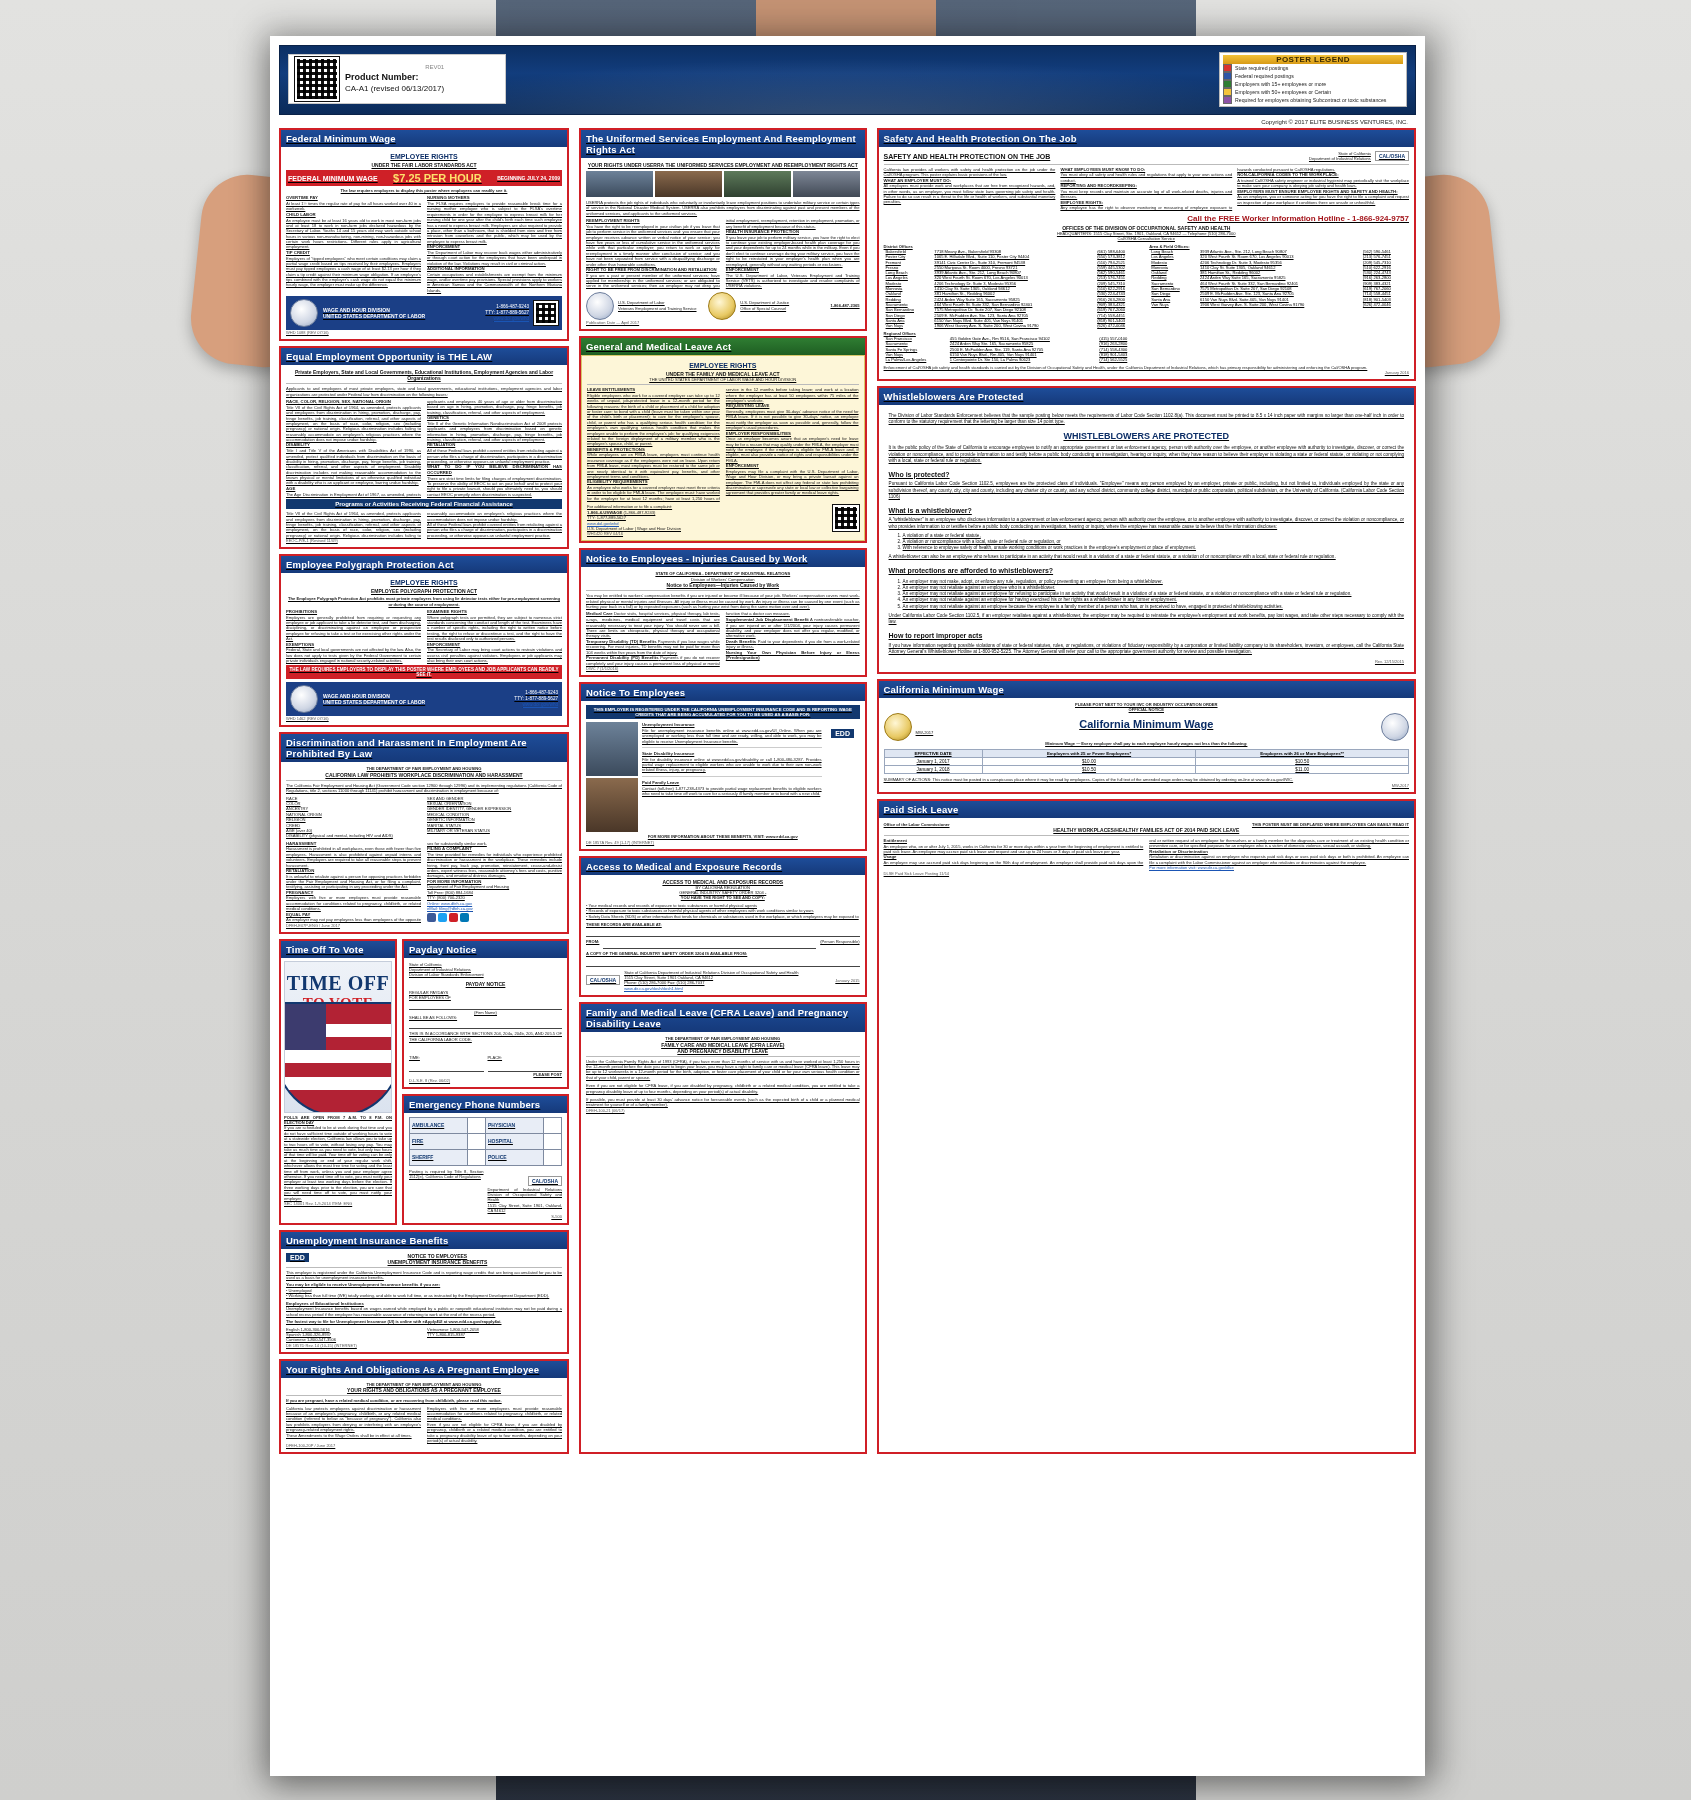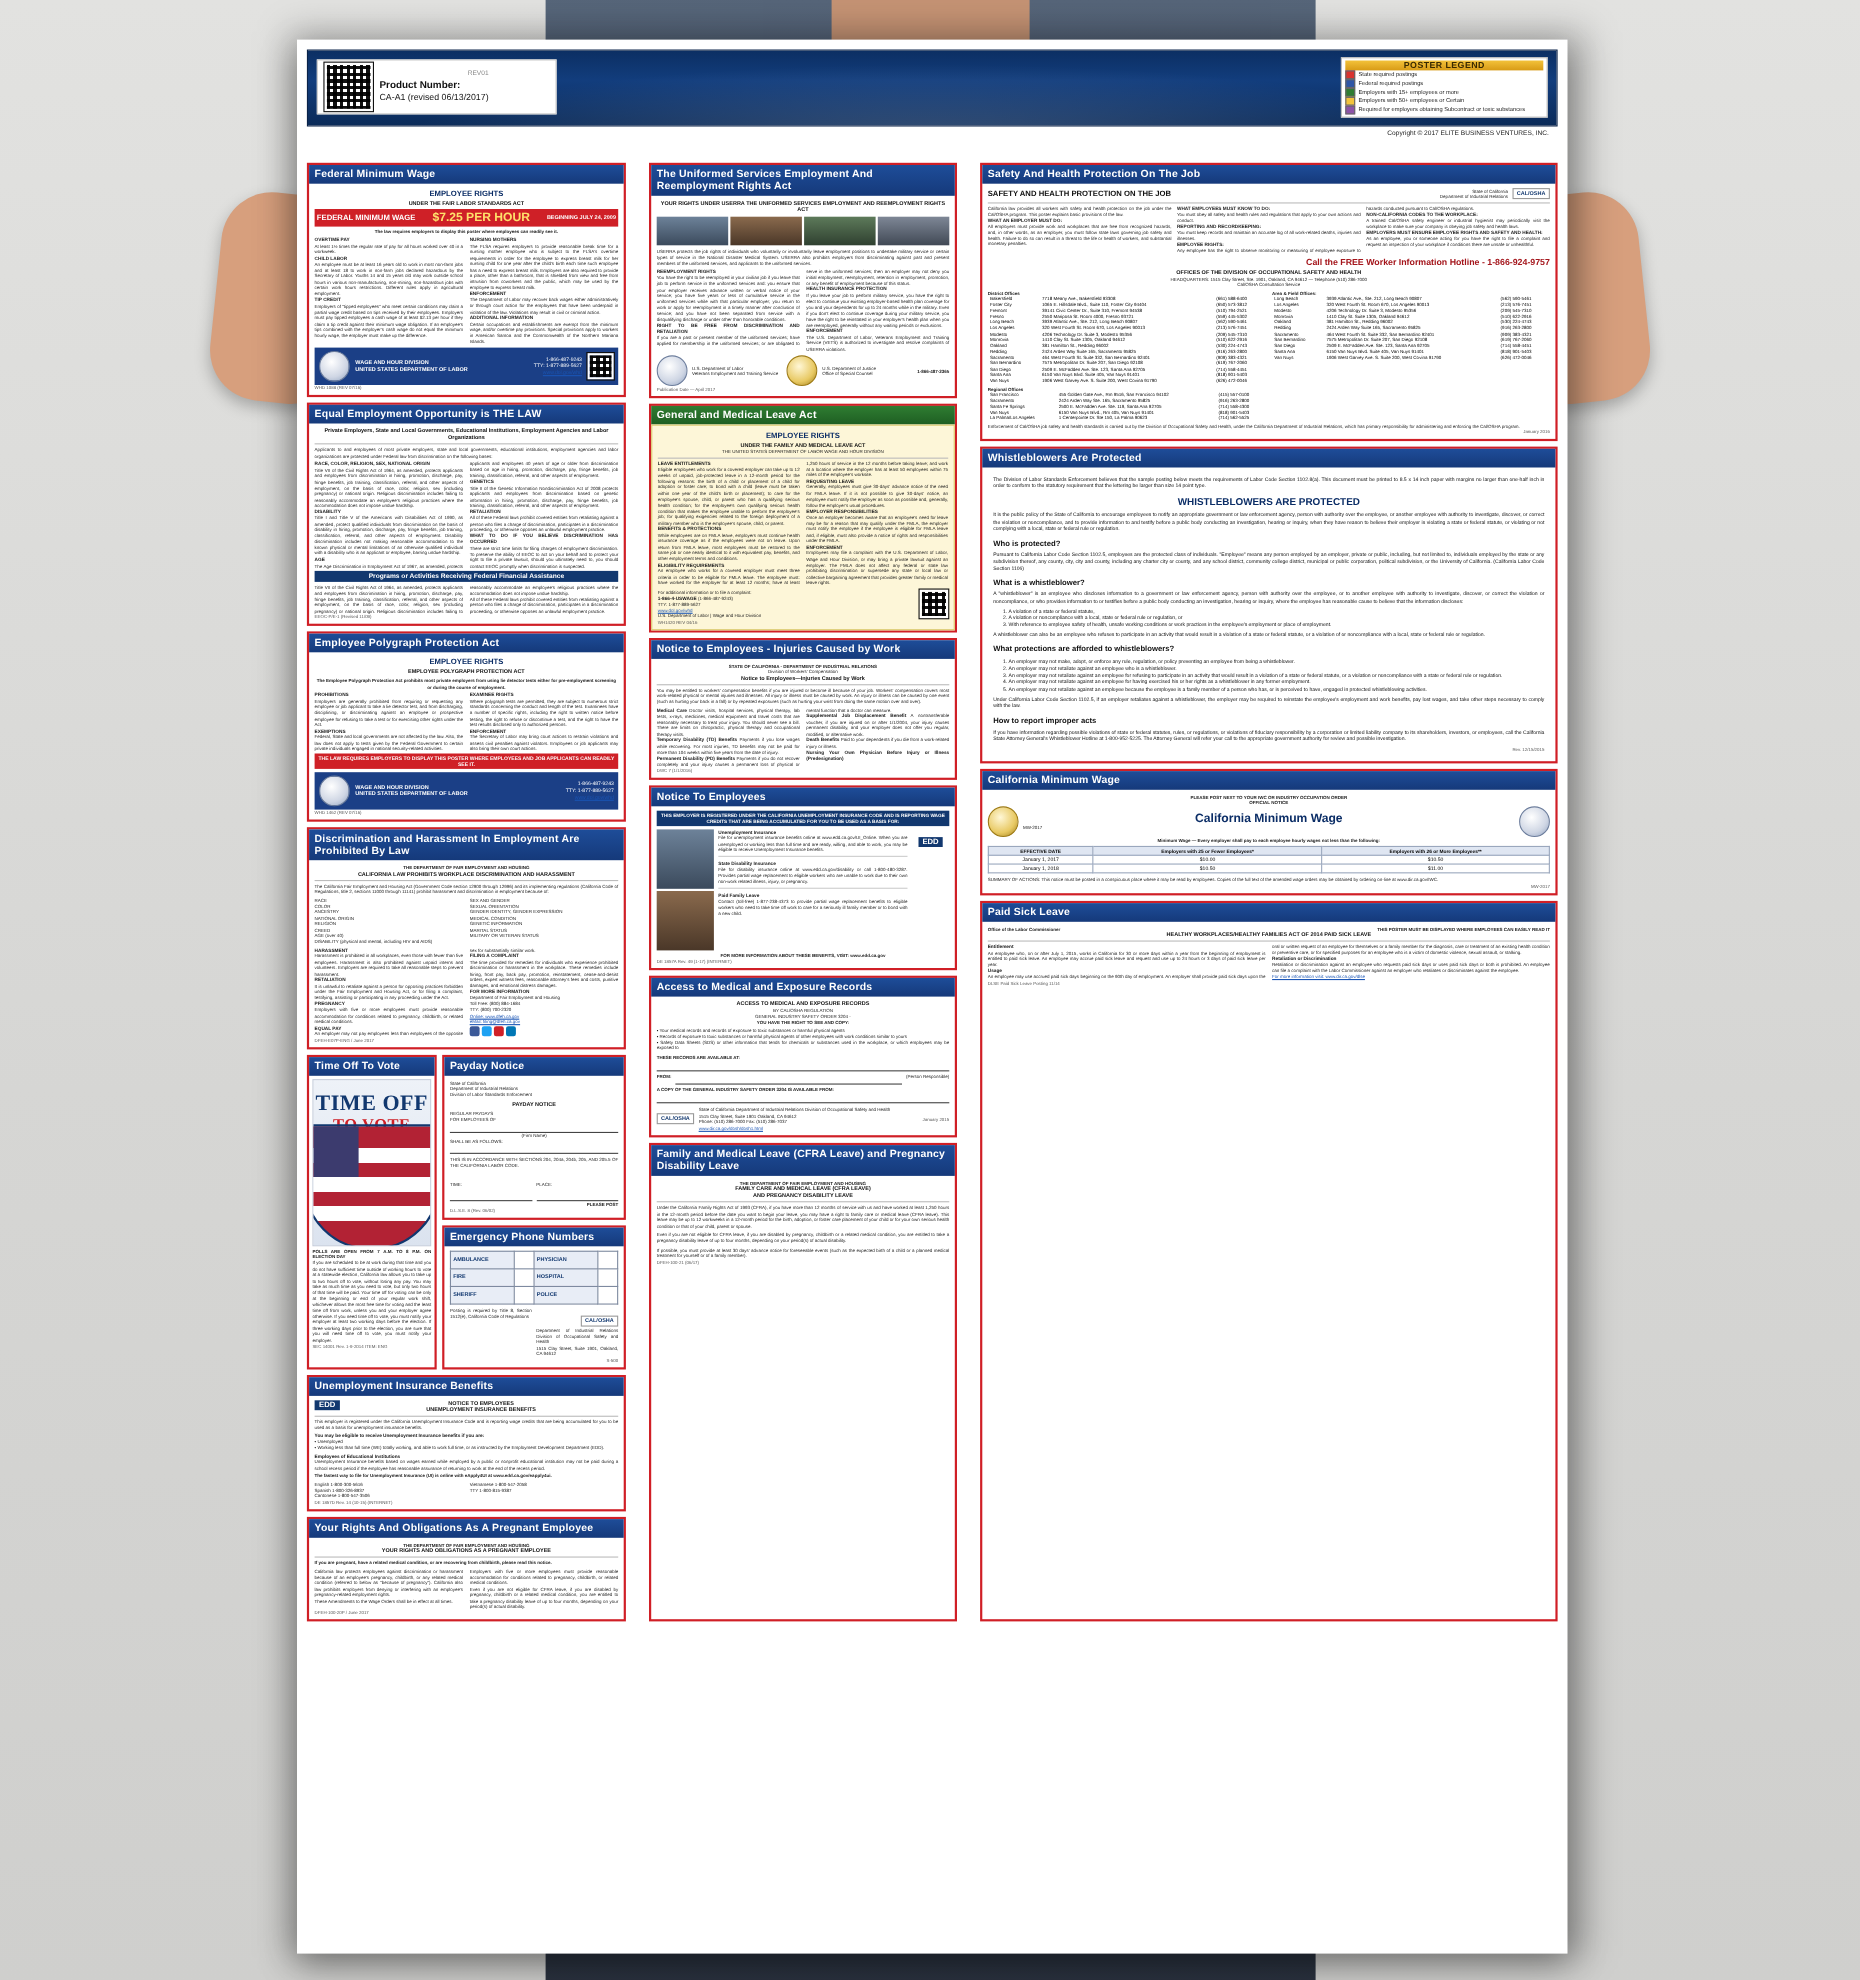--- a/index.html
+++ b/index.html
@@ -70,21 +70,21 @@
   .legend{
     position:absolute;right:8px;top:6px;width:188px;background:#fff;border:1px solid #b9b9b9;
     box-sizing:border-box;padding:2px 3px;
   }
   .legend-title{background:linear-gradient(180deg,#f3c23a,#d89b16);color:#3a2a00;font-size:8px;font-weight:bold;text-align:center;letter-spacing:.4px;}
   .legend-row{display:flex;align-items:center;gap:3px;font-size:5.2px;color:#222;line-height:1.25;}
   .legend-sw{width:7px;height:6px;flex:0 0 7px;border:1px solid #666;}
   .copyright{position:absolute;right:8px;bottom:-12px;font-size:6px;color:#222;}
   .hdr-wrap{position:relative;}
   
-  .body-grid{display:flex;gap:21px;margin-top:22px;}
+  .body-grid{display:flex;gap:10px;margin-top:2px;text-decoration:underline;}
   .col{display:flex;flex-direction:column;gap:5px;}
   .col1{width:290px;}
   .col2{width:290px;}
   .col3{width:544px;}
   .card{border:2px solid #d01f26;background:#fff;box-sizing:border-box;}
   .card-hd{
     background:linear-gradient(180deg,#1e4d99 0%,#15397a 100%);
     color:#fff;font-weight:bold;font-size:9.5px;padding:3px 5px;letter-spacing:.2px;
   }
   .card-bd{padding:4px 5px;}

